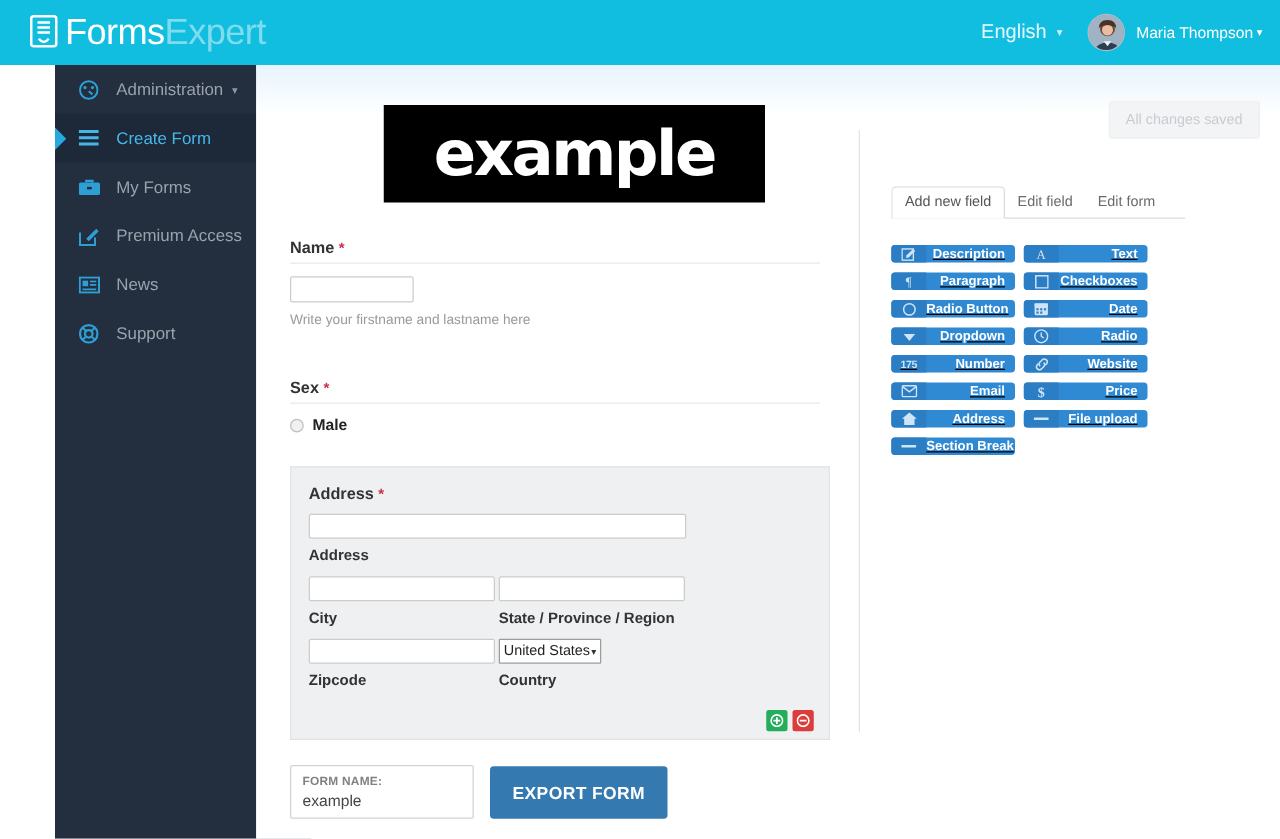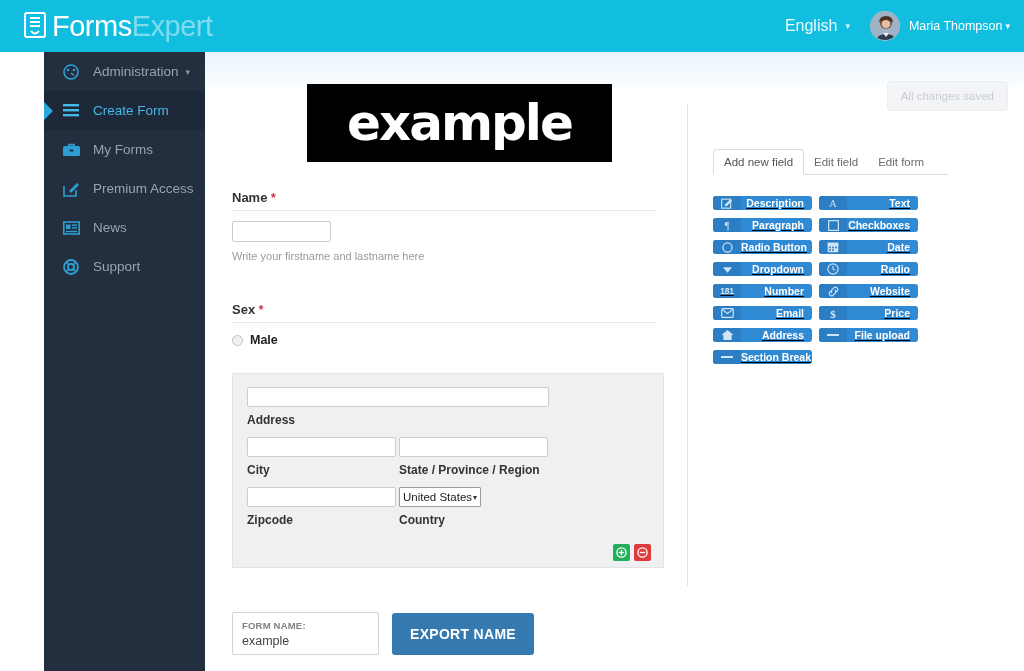--- a/index.html
+++ b/index.html
@@ -299,20 +299,24 @@
           <span>Sex</span>
           <span class="req">*</span>
         </div>
         <div class="radio-row">
           <span class="radio-dot"></span>
           <span class="radio-lbl">Male</span>
         </div>
       </div>
 
       <div class="addr-block">
+        <div class="addr-title">
+          <span>Address</span>
+          <span class="req">*</span>
+        </div>
 
         <input class="addr-input" type="text" value="" style="">
         <div class="addr-sub">Address</div>
 
         <div class="addr-two">
           <div class="col">
             <input class="addr-input half" type="text" value="" style="">
             <div class="addr-sub">City</div>
           </div>
           <div class="col">
@@ -351,21 +355,21 @@
           </span>
         </div>
       </div>
     </div>
 
     <div class="bottombar">
       <div class="formname">
         <span class="cap">FORM NAME:</span>
         <span class="val">example</span>
       </div>
-      <button class="exportbtn">EXPORT NAME</button>
+      <button class="exportbtn">EXPORT FORM</button>
     </div>
 
     <div class="rightcol">
 
       <div class="tabs">
         <div class="tab active">Add new field</div>
         <div class="tab">Edit field</div>
         <div class="tab">Edit form</div>
       </div>
 
@@ -446,21 +450,21 @@
             <svg width="12" height="12" viewBox="0 0 14 14">
                 <circle cx="7" cy="7" r="6" fill="none" stroke="currentColor" stroke-width="1.3"></circle>
                 <path d="M7 3.6 V7 L9.4 8.6" fill="none" stroke="currentColor" stroke-width="1.3"></path>
               </svg>
           </span>
           <span class="flbl">Radio</span>
         </div>
 
         <div class="fbtn">
           <span class="ibox">
-            <span class="g123">181</span>
+            <span class="g123">175</span>
           </span>
           <span class="flbl">Number</span>
         </div>
 
         <div class="fbtn">
           <span class="ibox">
             <svg width="13" height="13" viewBox="0 0 14 14">
                 <path d="M5.4 8.6 a2.6 2.6 0 0 1 0 -3.6 L7.6 2.8 a2.6 2.6 0 0 1 3.6 3.6 L10 7.6" fill="none" stroke="currentColor" stroke-width="1.3"></path>
                 <path d="M8.6 5.4 a2.6 2.6 0 0 1 0 3.6 L6.4 11.2 a2.6 2.6 0 0 1 -3.6 -3.6 L4 6.4" fill="none" stroke="currentColor" stroke-width="1.3"></path>
               </svg>

